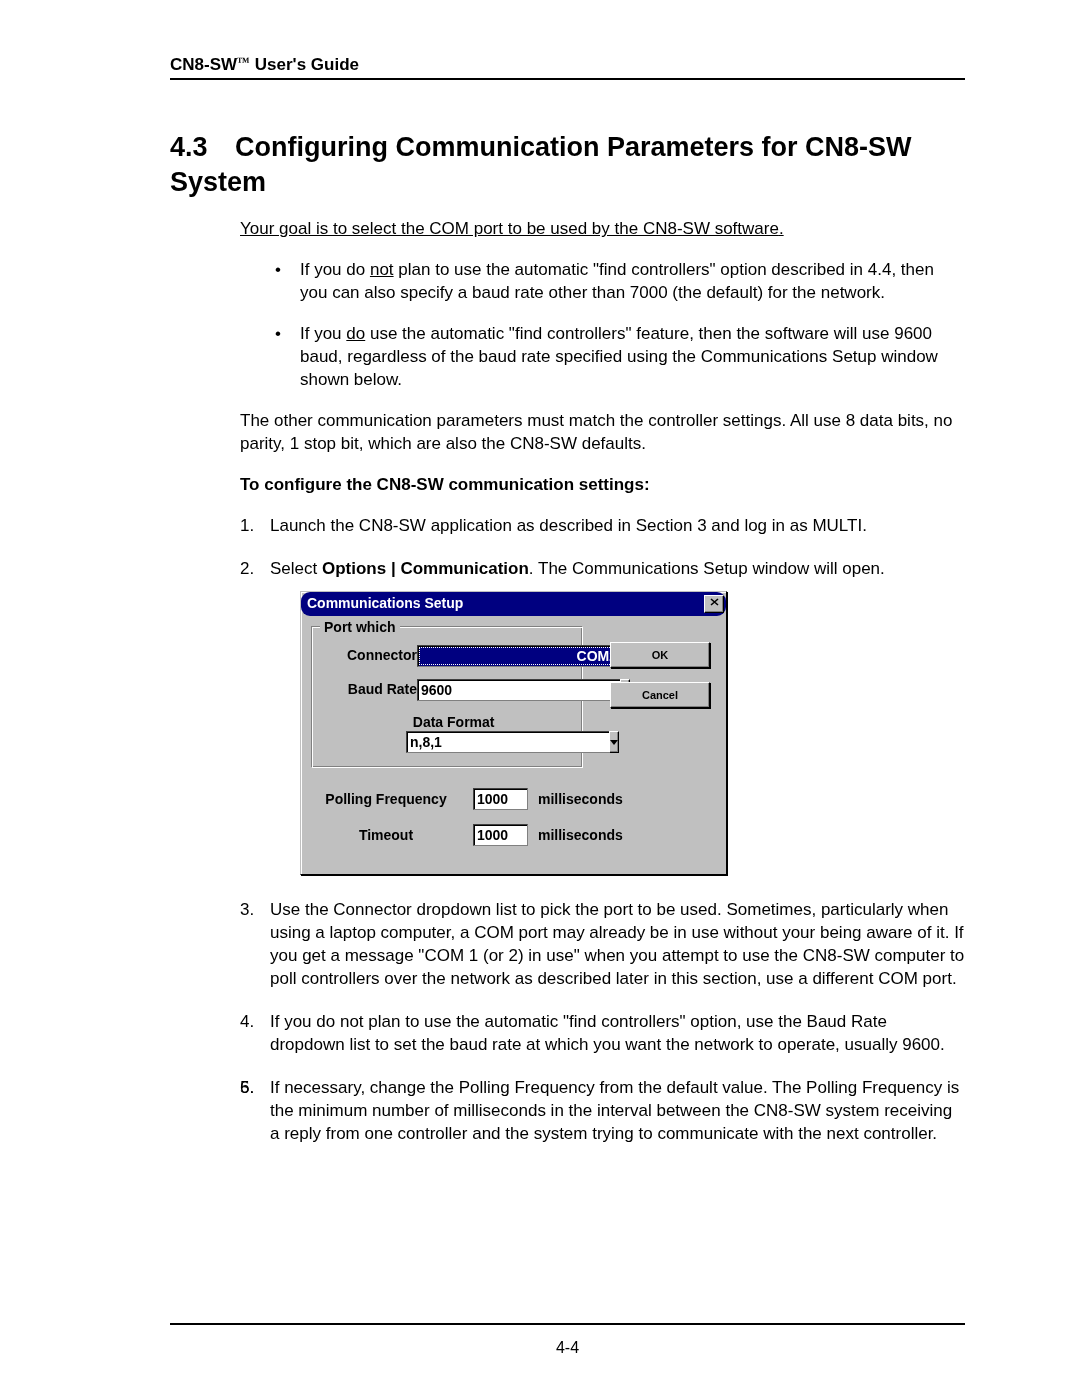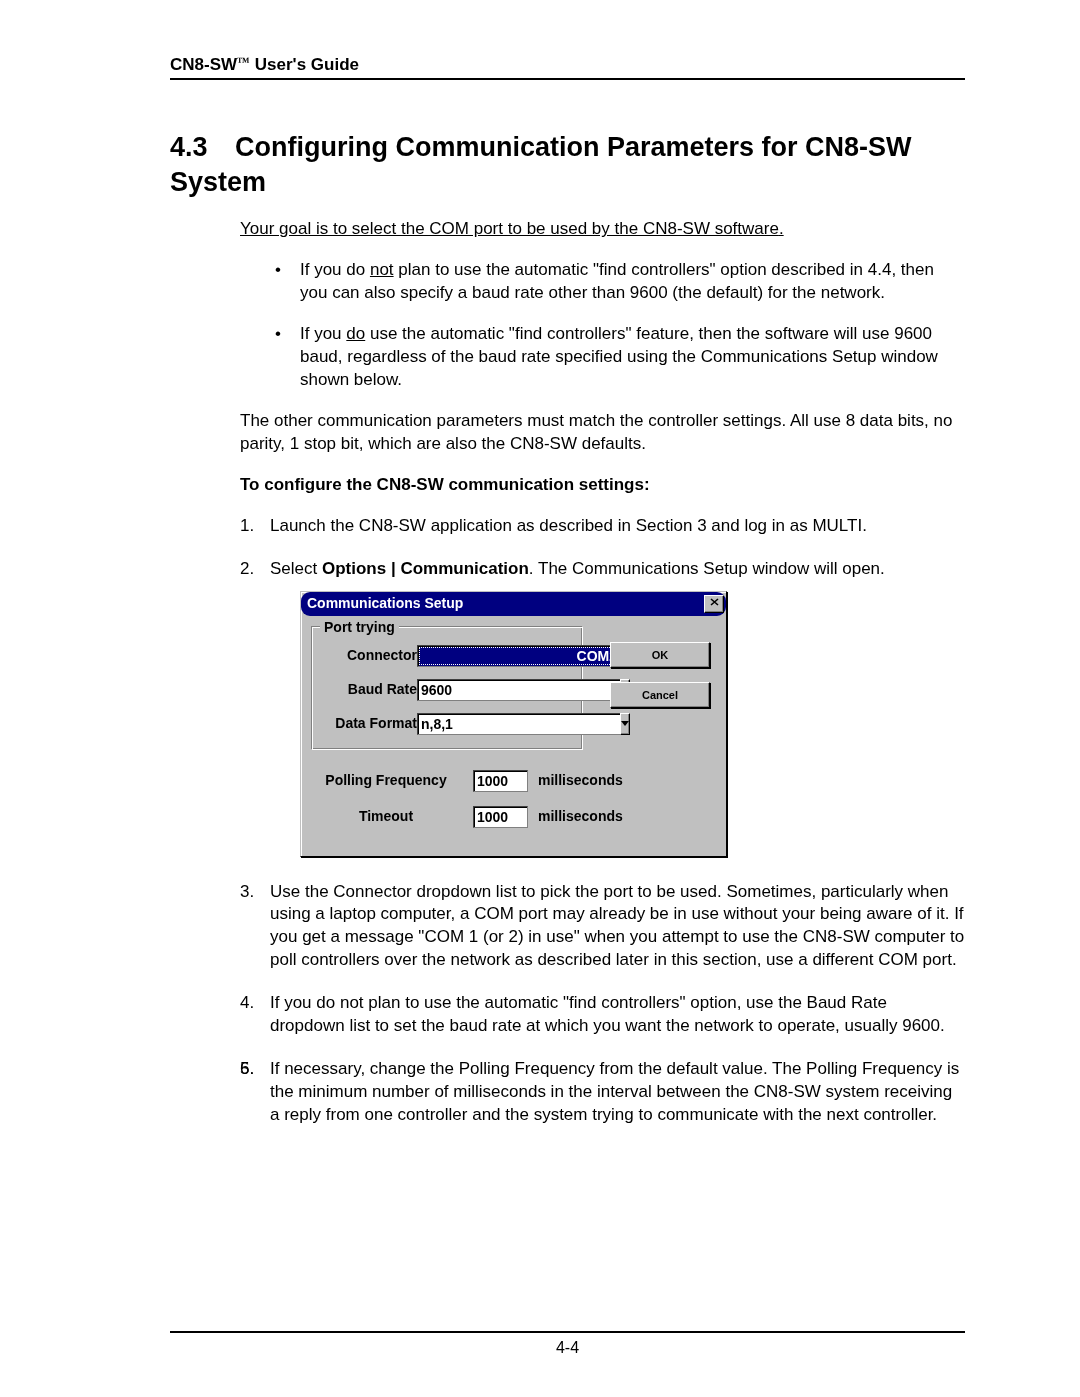--- a/index.html
+++ b/index.html
@@ -142,21 +142,21 @@
     background: #c0c0c0;
     padding: 0 4px;
     font-weight: bold;
   }
   .field-row {
     display: flex;
     align-items: center;
     margin-bottom: 12px;
     font-weight: bold;
   }
-  .field-row:last-child { margin-bottom: 0; }
+  .field-row:last-child { margin-bottom: 0; flex-direction: column; }
   .field-label {
     width: 95px;
     text-align: right;
   }
   .combo {
     display: flex;
     align-items: stretch;
     height: 22px;
     width: 82px;
   }
@@ -240,21 +240,21 @@
     margin-right: 10px;
   }
   .footer {
     position: absolute;
     bottom: 40px;
     left: 170px;
     right: 115px;
     text-align: center;
     font-size: 16px;
     border-top: 2px solid #000;
-    padding-top: 6px;
+    padding-top: 14px;
   }
 </style>
 </head>
 <body>
 
 <div class="page">
   <div class="header-bar">
     <span>CN8-SW</span><span class="tm">™</span><span> User's Guide</span>
   </div>
 
@@ -263,21 +263,21 @@
   </h1>
 
   <div class="content">
     <div class="goal-line">
       <span>Your goal is to select the COM port to be used by the CN8-SW software</span><span style="text-decoration:none;">.</span>
     </div>
 
     <ul class="bullets">
       <li>
         <span class="bullet-dot">•</span>
-        <span>If you do </span><span class="underline">not</span><span> plan to use the automatic "find controllers" option described in 4.4, then you can also specify a baud rate other than 9600 (the default) for the network.</span>
+        <span>If you do </span><span class="underline">not</span><span> plan to use the automatic "find controllers" option described in 4.4, then you can also specify a baud rate other than 7000 (the default) for the network.</span>
       </li>
       <li>
         <span class="bullet-dot">•</span>
         <span>If you </span><span class="underline">do</span><span> use the automatic "find controllers" feature, then the software will use 9600 baud, regardless of the baud rate specified using the Communications Setup window shown below.</span>
       </li>
     </ul>
 
     <div class="para">The other communication parameters must match the controller settings.  All use 8 data bits, no parity, 1 stop bit, which are also the CN8-SW defaults.</div>
 
     <div class="para bold">To configure the CN8-SW communication settings:</div>
@@ -292,21 +292,21 @@
             <div class="titlebar">
               <span>Communications Setup</span>
               <div class="close-btn">
                 <svg width="9" height="8" viewBox="0 0 9 8">
                     <path d="M1 1 L8 7 M8 1 L1 7" stroke="#000" stroke-width="1.6"></path>
                   </svg>
               </div>
             </div>
             <div class="dialog-body">
               <div class="groupbox">
-                <div class="groupbox-legend">Port trying</div>
+                <div class="groupbox-legend">Port which</div>
                 <div class="field-row">
                   <span class="field-label">Connector</span>
                   <div class="combo">
                     <input class="combo-input selected" value="COM2" style="">
                     <div class="combo-arrow">
                         <svg width="8" height="5">
                           <path d="M0 0 L8 0 L4 5 Z" fill="#000"></path>
                         </svg>
                       </div>
                   </div>

